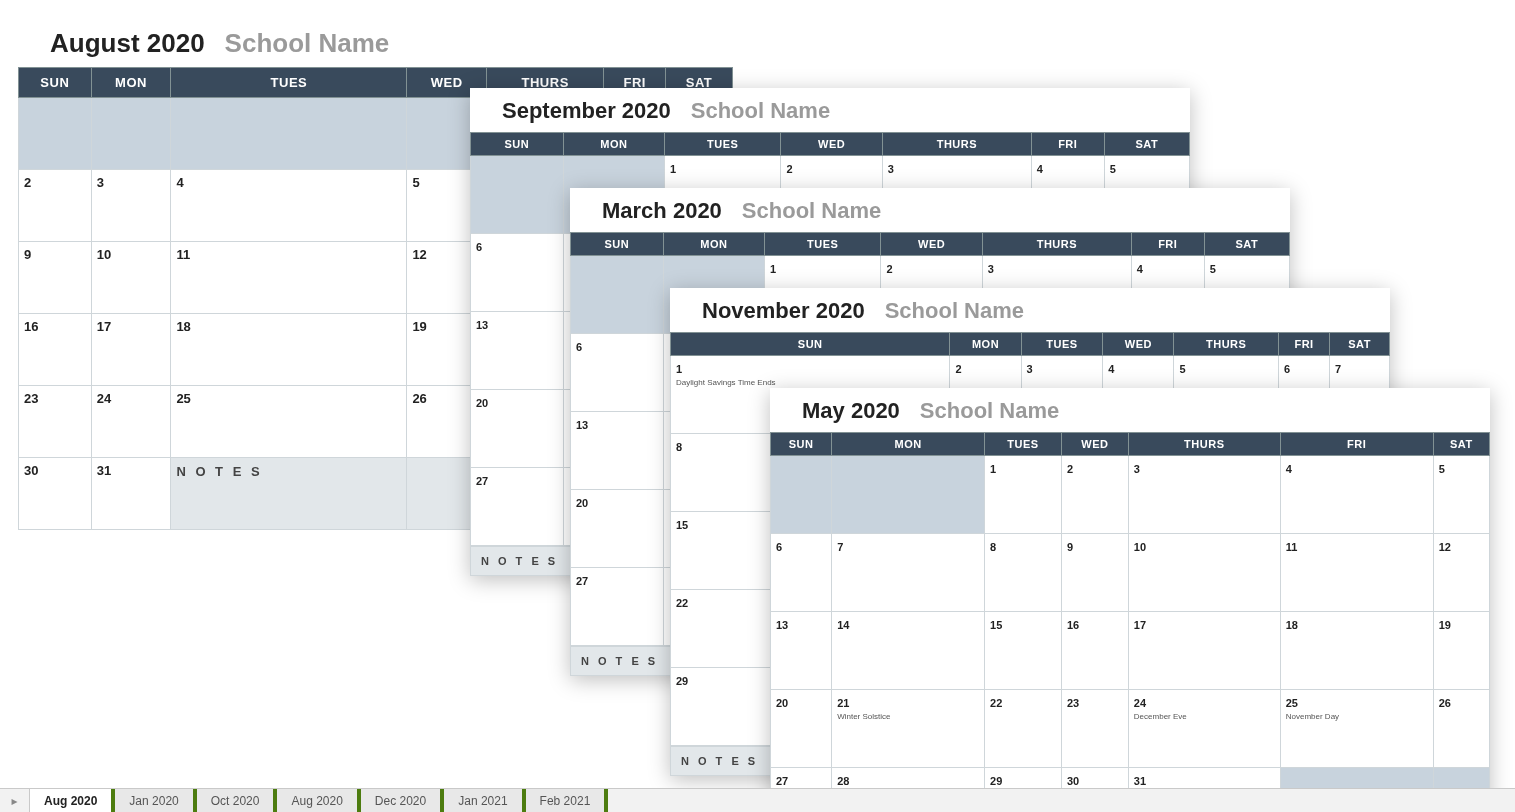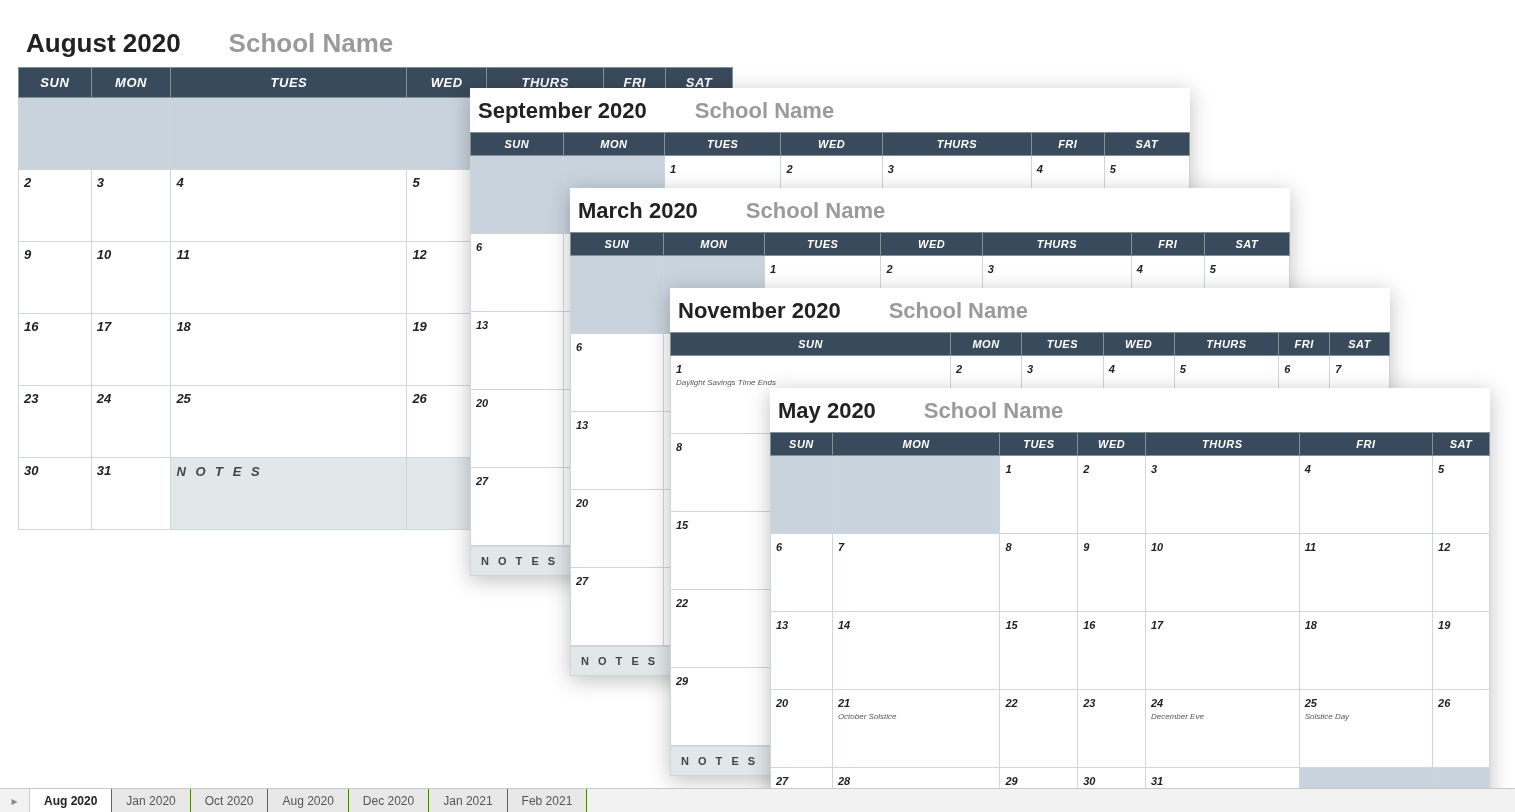--- a/index.html
+++ b/index.html
@@ -19,30 +19,29 @@
   }
   .title-row {
     display: flex;
     align-items: baseline;
     gap: 20px;
     padding: 10px 8px 8px 8px;
   }
   .month-title {
     font-weight: 700;
     color: #222;
+    margin-left: 24px;
   }
   .school-name {
     font-weight: 700;
     color: #9a9a9a;
-    margin-left: 28px;
   }
   .cal-table {
     border-collapse: collapse;
     width: 100%;
-    font-style: italic;
   }
   .cal-table th {
     background: #394a5c;
     color: #ffffff;
     font-weight: 700;
     font-size: 11px;
     letter-spacing: 0.5px;
     text-align: center;
     padding: 5px 0;
     border: 1px solid #829294;
@@ -132,21 +131,21 @@
     align-items: center;
     justify-content: center;
     color: #888;
     border-right: 1px solid #c9c9c9;
   }
   .tab {
     padding: 0 14px;
     display: flex;
     align-items: center;
     color: #555;
-    border-right: 1px solid #4d7c0f;
+    border-right: 4px solid #4d7c0f;
     background: #e8e8e8;
     cursor: pointer;
   }
   .tab.active {
     background: #ffffff;
     font-weight: 700;
     color: #222;
   }
 </style>
 </head>
@@ -472,25 +471,25 @@
           <td><span class="day-num">13</span></td>
           <td><span class="day-num">14</span></td>
           <td><span class="day-num">15</span></td>
           <td><span class="day-num">16</span></td>
           <td><span class="day-num">17</span></td>
           <td><span class="day-num">18</span></td>
           <td><span class="day-num">19</span></td>
         </tr>
         <tr>
           <td><span class="day-num">20</span></td>
-          <td><span class="day-num">21</span><span class="event">October Solstice</span></td>
+          <td><span class="day-num">21</span><span class="event">Winter Solstice</span></td>
           <td><span class="day-num">22</span></td>
           <td><span class="day-num">23</span></td>
           <td><span class="day-num">24</span><span class="event">December Eve</span></td>
-          <td><span class="day-num">25</span><span class="event">Solstice Day</span></td>
+          <td><span class="day-num">25</span><span class="event">November Day</span></td>
           <td><span class="day-num">26</span></td>
         </tr>
         <tr>
           <td><span class="day-num">27</span></td>
           <td><span class="day-num">28</span></td>
           <td><span class="day-num">29</span></td>
           <td><span class="day-num">30</span></td>
           <td><span class="day-num">31</span></td>
           <td class="blank"></td>
           <td class="blank"></td>

